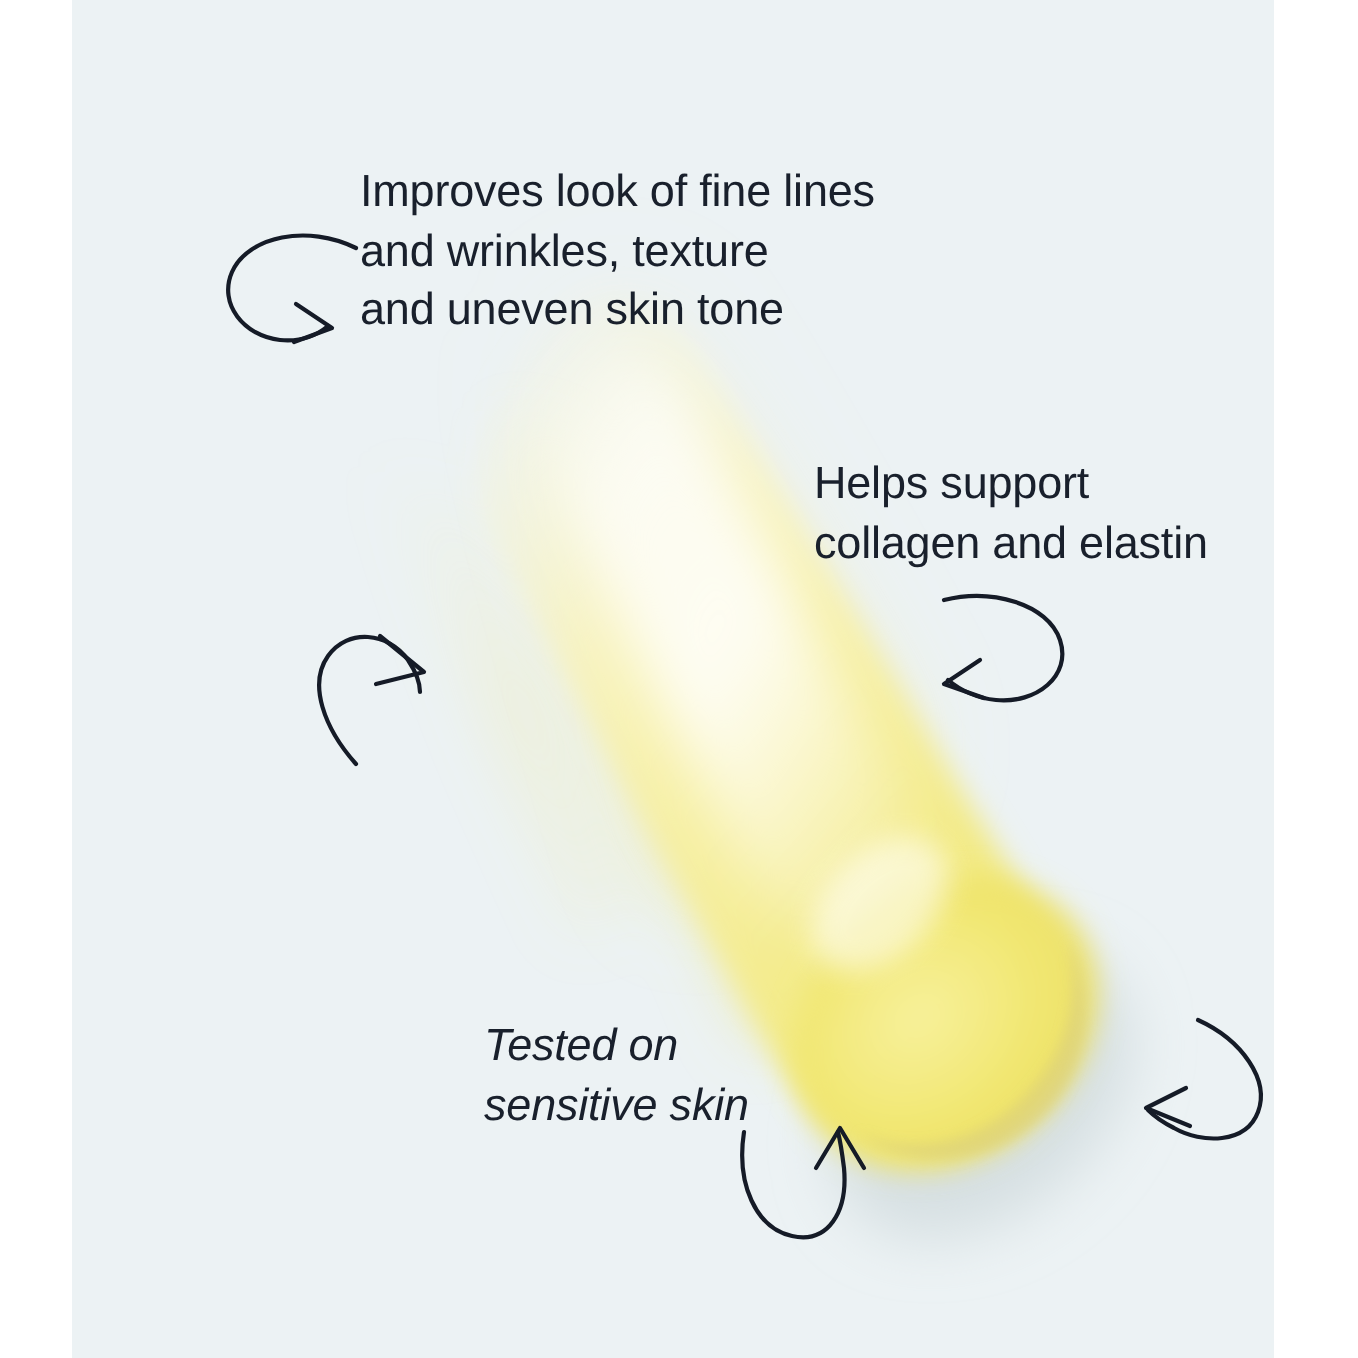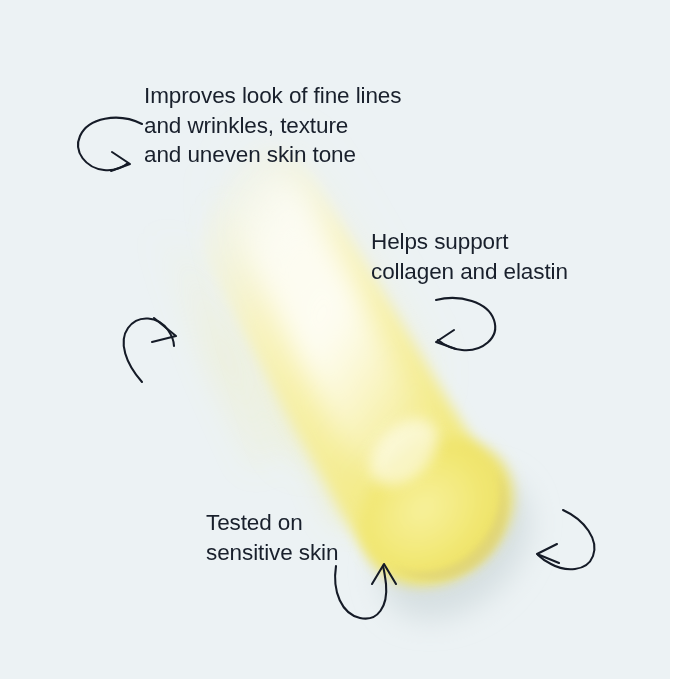--- a/index.html
+++ b/index.html
@@ -8,24 +8,25 @@
     padding: 0;
   }
   body {
     width: 679px;
     height: 679px;
     overflow: hidden;
     font-family: "Liberation Sans", sans-serif;
   }
   #scene {
     position: relative;
-    width: 670px;
+    width: 601px;
     height: 679px;
     background: #ecf2f4;
     overflow: hidden;
+    margin-left: 36px;
   }
 
   
   .gel-layer {
     position: absolute;
     inset: 0;
     pointer-events: none;
   }
   .gel-svg {
     position: absolute;
@@ -44,21 +45,21 @@
     line-height: 29.5px;
     letter-spacing: -0.1px;
     white-space: pre-line;
     font-weight: 400;
   }
 
   .c-fine-lines  { left: 144px; top: 81px;  }
   .c-collagen    { left: 371px; top: 227px; }
   .c-rich-gel    { left: 74px;  top: 389px; }
   .c-ingredients { left: 491px; top: 421px; }
-  .c-sensitive   { left: 206px; top: 508px; }
+  .c-sensitive   { left: 206px; top: 508px; font-style: italic; }
 
   
   .arrow-svg {
     position: absolute;
     overflow: visible;
     pointer-events: none;
   }
   .arrow-path {
     fill: none;
     stroke: #151b27;

